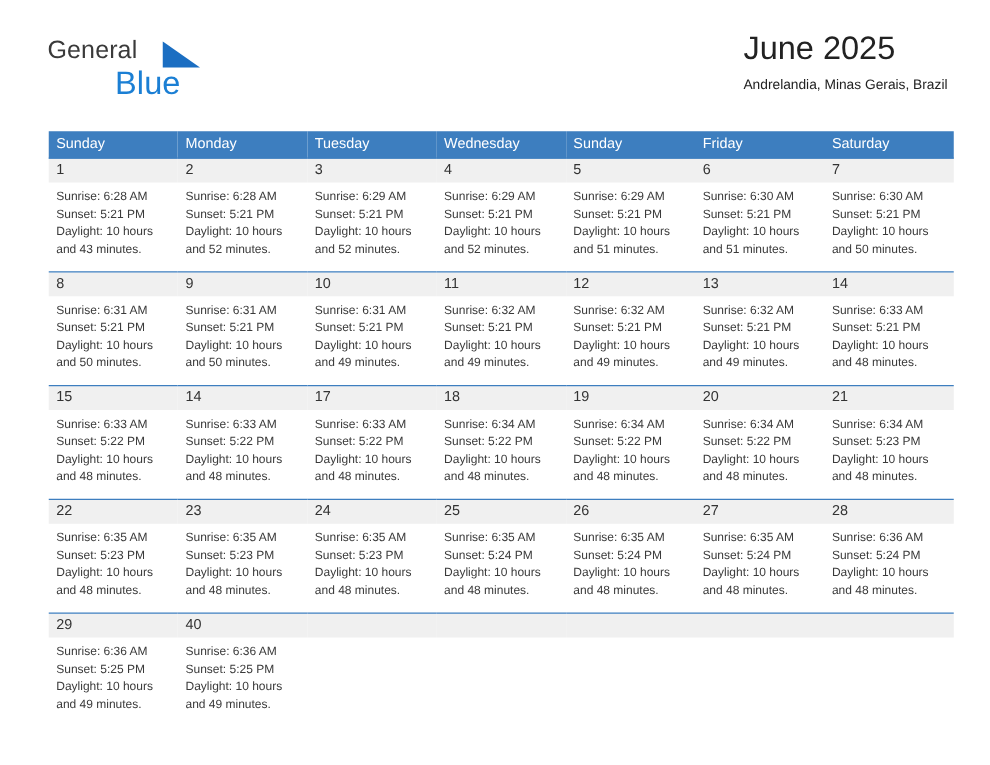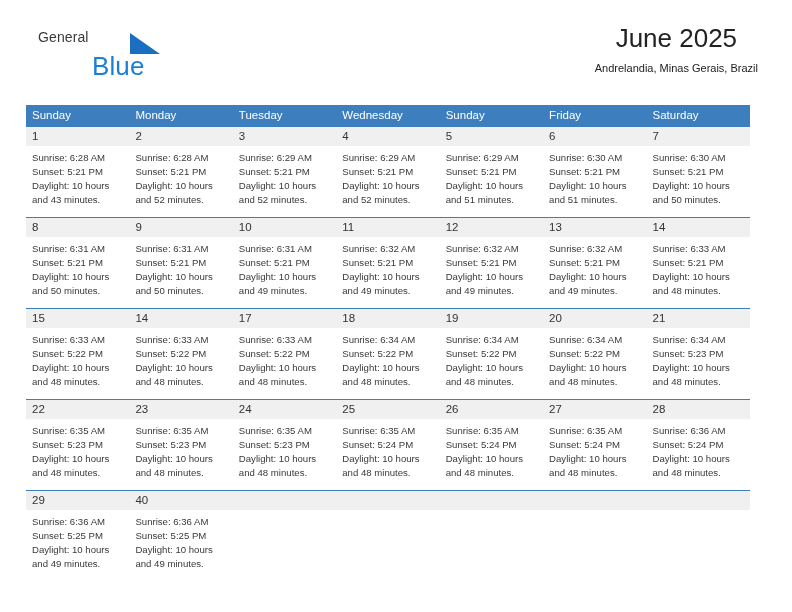--- a/index.html
+++ b/index.html
@@ -32,21 +32,21 @@
   }
 
   .brand {
     position: absolute;
     left: 0;
     top: 6px;
     width: 240px;
     height: 54px;
   }
   .brand-general {
-    font-size: 14px;
+    font-size: 20px;
     color: #3a3a3a;
     letter-spacing: 0.1px;
     line-height: 1;
     position: absolute;
     left: 4px;
     top: 0px;
     font-weight: 400;
   }
   .brand-blue {
     font-size: 26px;
@@ -63,42 +63,42 @@
     left: 96px;
     top: 3px;
     width: 32px;
     height: 22px;
   }
 
   .title-wrap {
     position: absolute;
     right: 0;
     top: 0;
-    text-align: center;
+    text-align: left;
   }
   .cal-title {
     font-size: 26px;
     font-weight: 400;
     color: #222222;
     line-height: 1.15;
     white-space: nowrap;
   }
   .cal-sub {
     margin-top: 8px;
     font-size: 11px;
     font-weight: 400;
     color: #222222;
     line-height: 1.15;
     white-space: nowrap;
   }
 
   
   .calendar {
     position: absolute;
-    left: 26px;
+    left: 39px;
     top: 105px;
     width: 724px;
     border-collapse: collapse;
     table-layout: fixed;
   }
   .calendar th {
     background: #3d7ebf;
     color: #ffffff;
     font-size: 11.5px;
     font-weight: 400;

